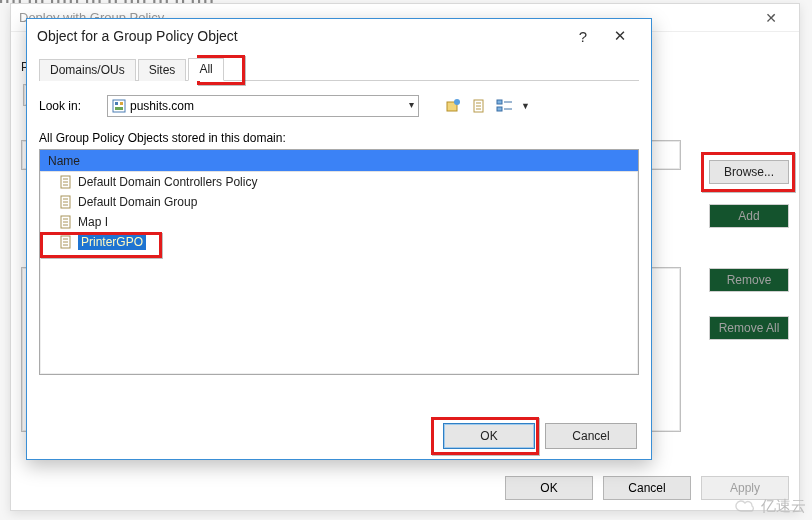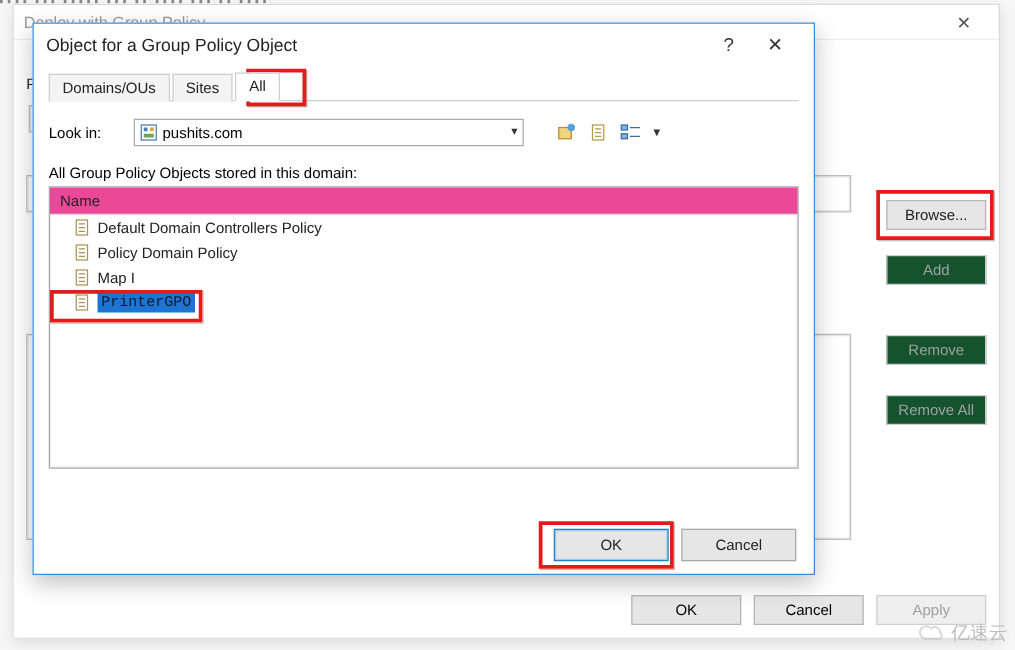--- a/index.html
+++ b/index.html
@@ -188,38 +188,37 @@
     margin-top: 4px;
     border: 1px solid #a9a9a9;
     height: 226px;
     background:#fff;
     position:relative;
     box-shadow: inset 0 0 0 1px #eee;
   }
   .list-header {
     height: 22px;
     border-bottom: 1px solid #e2e2e2;
-    background: #ec4899;
+    background: #3b82f6;
     display:flex; align-items:center;
     padding-left: 8px;
     color:#222;
   }
   .gpo-row {
     height: 20px;
     display:flex; align-items:center;
     padding-left: 18px;
     gap: 4px;
     color:#222;
   }
   .gpo-row .gicon { width:16px; display:inline-flex; justify-content:center; color:#7a7a55; }
   .gpo-row.selected .label-sel {
     background: #1e74d2;
-    color: #0f172a;
+    color: #fef9c3;
     padding: 1px 3px;
-    font-family: Liberation Mono, monospace;
   }
   .red-sel {
     position:absolute;
     left: 0px; top: 82px;
     width: 122px; height: 26px;
     border:3px solid #e21b1b;
     box-shadow: 1px 1px 0 rgba(0,0,0,.25);
   }
 
   .browse-buttons {
@@ -385,21 +384,21 @@
           </span>
         <span>Default Domain Controllers Policy</span>
       </div>
       <div class="gpo-row">
         <span class="gicon">
             <svg width="14" height="14" viewBox="0 0 14 14">
               <rect x="2" y="1" width="9" height="12" fill="#fff" stroke="#a8945a"></rect>
               <path d="M4 4h5M4 7h5M4 10h5" stroke="#a8945a"></path>
             </svg>
           </span>
-        <span>Policy Domain Policy</span>
+        <span>Default Domain Group</span>
       </div>
       <div class="gpo-row">
         <span class="gicon">
             <svg width="14" height="14" viewBox="0 0 14 14">
               <rect x="2" y="1" width="9" height="12" fill="#fff" stroke="#a8945a"></rect>
               <path d="M4 4h5M4 7h5M4 10h5" stroke="#a8945a"></path>
             </svg>
           </span>
         <span>Map I</span>
       </div>

